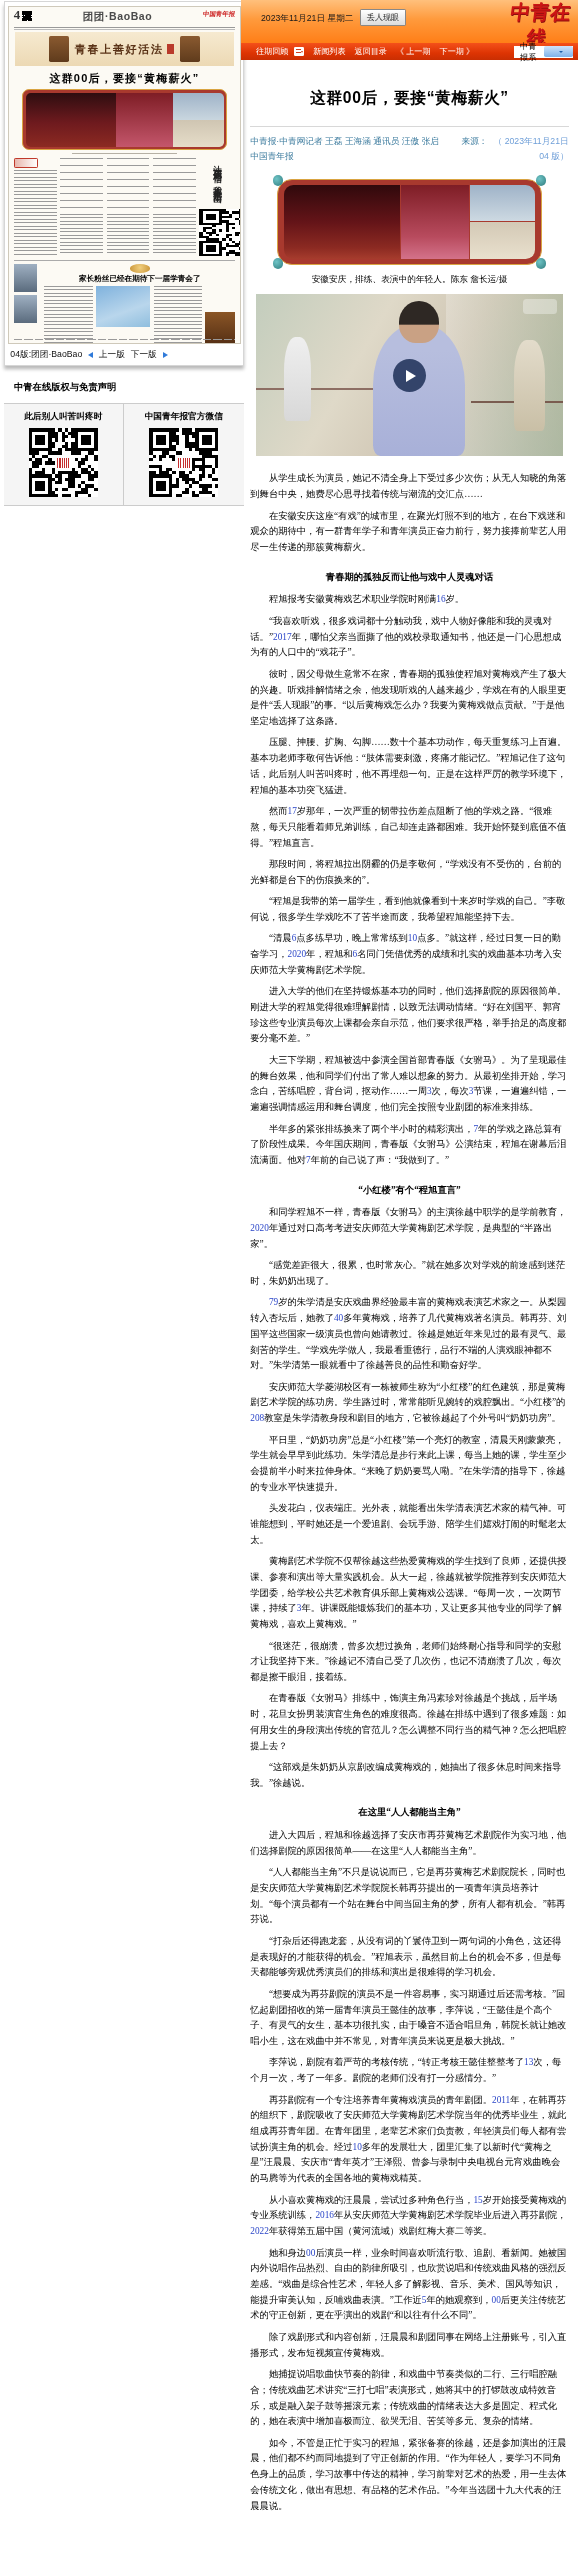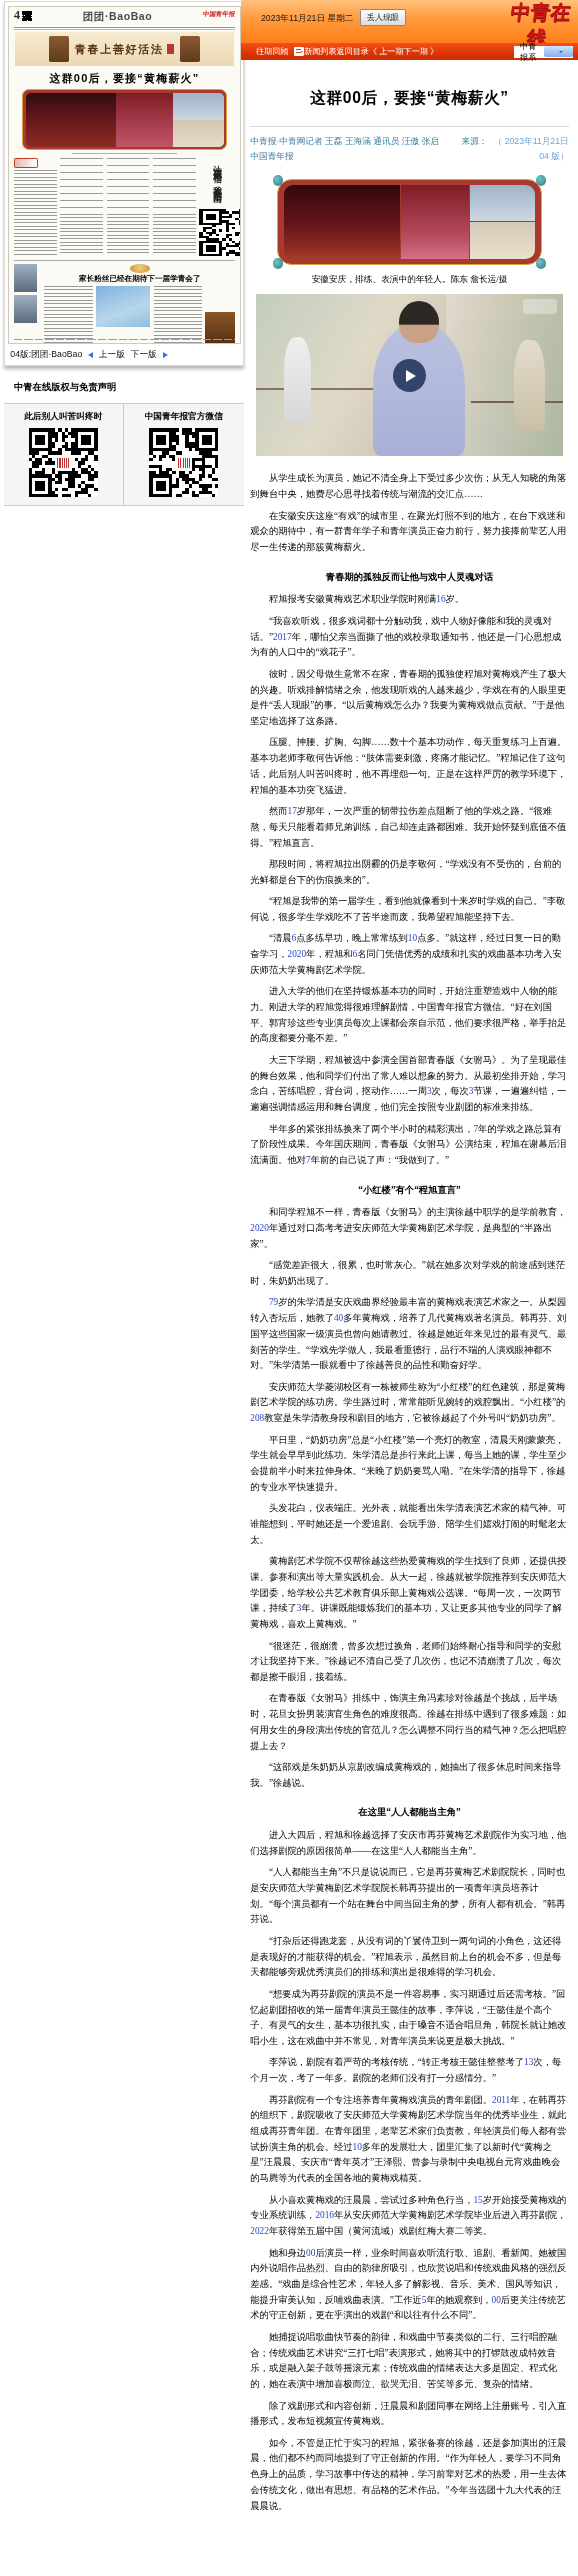--- a/index.html
+++ b/index.html
@@ -66,21 +66,21 @@
   .hdr{position:relative;height:43px;background:linear-gradient(180deg,#ffc07c,#ff9a3c 45%,#ff7e17);}
   .hdr .date{position:absolute;left:20px;top:12.8px;font-size:8.7px;color:#1a1a1a;}
   .fav-btn{position:absolute;left:119px;top:9.3px;padding:1.7px 5.8px;font-size:8.1px;color:#222;
            background:linear-gradient(180deg,#ffffff,#dcdcdc);border:0.6px solid #888;border-radius:1.2px;cursor:pointer;}
   .logo-wrap{position:absolute;right:1.2px;top:0;width:77px;text-align:center;}
   .logo-cn{font-family:"Liberation Serif",serif;font-size:20px;font-weight:bold;color:#cc1414;
            transform:skewX(-8deg);line-height:25.6px;text-shadow:0.6px 0.6px 0 #8d0f0f;}
   .logo-url{display:block;background:#fff;color:#111;font-size:7px;font-weight:bold;letter-spacing:0.6px;padding:1.7px 0;}
   .nav{position:relative;height:17.4px;background:linear-gradient(180deg,#f4501a,#dd3403 60%,#c92e02);
        display:flex;align-items:center;color:#fff;font-size:8.1px;}
-  .nav .nitem{margin-left:0;cursor:pointer;white-space:nowrap;}
+  .nav .nitem{margin-left:9px;cursor:pointer;white-space:nowrap;}
   .nav .nitem:first-child{margin-left:15px;}
   .list-ico{width:10px;height:8.7px;background:#fff;border-radius:1.2px;margin-left:5.8px;position:relative;cursor:pointer;}
   .list-ico:before{content:"";position:absolute;left:1.7px;top:1.7px;width:4.7px;height:5.2px;
        background:repeating-linear-gradient(180deg,#d0401f 0 0.6px,transparent 0.6px 1.7px);}
   .list-ico:after{content:"";position:absolute;right:1.2px;top:3.5px;border-left:1.7px solid transparent;border-right:1.7px solid transparent;border-top:2.3px solid #d0401f;}
   .sel-box{margin-left:auto;margin-right:4.7px;width:59px;height:12.2px;background:#fff;display:flex;align-items:center;cursor:pointer;}
   .sel-box span{flex:1;color:#000;font-size:8.1px;padding-left:5.8px;}
   .sel-btn{width:11px;height:11px;margin:0.6px;border-radius:1.7px;background:linear-gradient(180deg,#cfe4fa,#7fb2ea);
            display:flex;align-items:center;justify-content:center;}
   .sel-btn:after{content:"";border-left:2.3px solid transparent;border-right:2.3px solid transparent;border-top:2.9px solid #1d5faa;}
@@ -1146,21 +1146,21 @@
           <p class="para">在安徽安庆这座“有戏”的城市里，在聚光灯照不到的地方，在台下戏迷和观众的期待中，有一群青年学子和青年演员正奋力前行，努力接捧前辈艺人用尽一生传递的那簇黄梅薪火。</p>
           <h3 class="sec-h">青春期的孤独反而让他与戏中人灵魂对话</h3>
           <p class="para">程旭报考安徽黄梅戏艺术职业学院时刚满<span class="num">16</span>岁。</p>
           <p class="para">“我喜欢听戏，很多戏词都十分触动我，戏中人物好像能和我的灵魂对话。”<span class="num">2017</span>年，哪怕父亲当面撕了他的戏校录取通知书，他还是一门心思想成为有的人口中的“戏花子”。</p>
           <p class="para">彼时，因父母做生意常不在家，青春期的孤独使程旭对黄梅戏产生了极大的兴趣。听戏排解情绪之余，他发现听戏的人越来越少，学戏在有的人眼里更是件“丢人现眼”的事。“以后黄梅戏怎么办？我要为黄梅戏做点贡献。”于是他坚定地选择了这条路。</p>
           <p class="para">压腿、抻腰、扩胸、勾脚……数十个基本功动作，每天重复练习上百遍。基本功老师李敬何告诉他：“肢体需要刺激，疼痛才能记忆。”程旭记住了这句话，此后别人叫苦叫疼时，他不再埋怨一句。正是在这样严厉的教学环境下，程旭的基本功突飞猛进。</p>
           <p class="para">然而<span class="num">17</span>岁那年，一次严重的韧带拉伤差点阻断了他的学戏之路。“很难熬，每天只能看着师兄弟训练，自己却连走路都困难。我开始怀疑到底值不值得。”程旭直言。</p>
           <p class="para">那段时间，将程旭拉出阴霾的仍是李敬何，“学戏没有不受伤的，台前的光鲜都是台下的伤痕换来的”。</p>
           <p class="para">“程旭是我带的第一届学生，看到他就像看到十来岁时学戏的自己。”李敬何说，很多学生学戏吃不了苦半途而废，我希望程旭能坚持下去。</p>
           <p class="para">“清晨<span class="num">6</span>点多练早功，晚上常常练到<span class="num">10</span>点多。”就这样，经过日复一日的勤奋学习，<span class="num">2020</span>年，程旭和<span class="num">6</span>名同门凭借优秀的成绩和扎实的戏曲基本功考入安庆师范大学黄梅剧艺术学院。</p>
-          <p class="para">进入大学的他们在坚持锻炼基本功的同时，开始注重塑造戏中人物的能力。刚进大学的程旭觉得很难理解剧情，中国青年报官方微信。“好在刘国平、郭宵珍这些专业演员每次上课都会亲自示范，他们要求很严格，举手抬足的高度都要分毫不差。”</p>
+          <p class="para">进入大学的他们在坚持锻炼基本功的同时，他们选择剧院的原因很简单。刚进大学的程旭觉得很难理解剧情，以致无法调动情绪。“好在刘国平、郭宵珍这些专业演员每次上课都会亲自示范，他们要求很严格，举手抬足的高度都要分毫不差。”</p>
           <p class="para">大三下学期，程旭被选中参演全国首部青春版《女驸马》。为了呈现最佳的舞台效果，他和同学们付出了常人难以想象的努力。从最初坐排开始，学习念白，苦练唱腔，背台词，抠动作……一周<span class="num">3</span>次，每次<span class="num">3</span>节课，一遍遍纠错，一遍遍强调情感运用和舞台调度，他们完全按照专业剧团的标准来排练。</p>
           <p class="para">半年多的紧张排练换来了两个半小时的精彩演出，<span class="num">7</span>年的学戏之路总算有了阶段性成果。今年国庆期间，青春版《女驸马》公演结束，程旭在谢幕后泪流满面。他对<span class="num">7</span>年前的自己说了声：“我做到了。”</p>
           <h3 class="sec-h">“小红楼”有个“程旭直言”</h3>
           <p class="para">和同学程旭不一样，青春版《女驸马》的主演徐越中职学的是学前教育，<span class="num">2020</span>年通过对口高考考进安庆师范大学黄梅剧艺术学院，是典型的“半路出家”。</p>
           <p class="para">“感觉差距很大，很累，也时常灰心。”就在她多次对学戏的前途感到迷茫时，朱奶奶出现了。</p>
           <p class="para"><span class="num">79</span>岁的朱学清是安庆戏曲界经验最丰富的黄梅戏表演艺术家之一。从梨园转入杏坛后，她教了<span class="num">40</span>多年黄梅戏，培养了几代黄梅戏著名演员。韩再芬、刘国平这些国家一级演员也曾向她请教过。徐越是她近年来见过的最有灵气、最刻苦的学生。“学戏先学做人，我最看重德行，品行不端的人演戏眼神都不对。”朱学清第一眼就看中了徐越善良的品性和勤奋好学。</p>
           <p class="para">安庆师范大学菱湖校区有一栋被师生称为“小红楼”的红色建筑，那是黄梅剧艺术学院的练功房。学生路过时，常常能听见婉转的戏腔飘出。“小红楼”的<span class="num">208</span>教室是朱学清教身段和剧目的地方，它被徐越起了个外号叫“奶奶功房”。</p>
           <p class="para">平日里，“奶奶功房”总是“小红楼”第一个亮灯的教室，清晨天刚蒙蒙亮，学生就会早早到此练功。朱学清总是步行来此上课，每当上她的课，学生至少会提前半小时来拉伸身体。“来晚了奶奶要骂人嘞。”在朱学清的指导下，徐越的专业水平快速提升。</p>
           <p class="para">头发花白，仪表端庄。光外表，就能看出朱学清表演艺术家的精气神。可谁能想到，平时她还是一个爱追剧、会玩手游、陪学生们嬉戏打闹的时髦老太太。</p>
           <p class="para">黄梅剧艺术学院不仅帮徐越这些热爱黄梅戏的学生找到了良师，还提供授课、参赛和演出等大量实践机会。从大一起，徐越就被学院推荐到安庆师范大学团委，给学校公共艺术教育俱乐部上黄梅戏公选课。“每周一次，一次两节课，持续了<span class="num">3</span>年。讲课既能锻炼我们的基本功，又让更多其他专业的同学了解黄梅戏，喜欢上黄梅戏。”</p>
@@ -1169,21 +1169,21 @@
           <p class="para">“这部戏是朱奶奶从京剧改编成黄梅戏的，她抽出了很多休息时间来指导我。”徐越说。</p>
           <h3 class="sec-h">在这里“人人都能当主角”</h3>
           <p class="para">进入大四后，程旭和徐越选择了安庆市再芬黄梅艺术剧院作为实习地，他们选择剧院的原因很简单——在这里“人人都能当主角”。</p>
           <p class="para">“人人都能当主角”不只是说说而已，它是再芬黄梅艺术剧院院长，同时也是安庆师范大学黄梅剧艺术学院院长韩再芬提出的一项青年演员培养计划。“每个演员都有一个站在舞台中间当回主角的梦，所有人都有机会。”韩再芬说。</p>
           <p class="para">“打杂后还得跑龙套，从没有词的丫鬟侍卫到一两句词的小角色，这还得是表现好的才能获得的机会。”程旭表示，虽然目前上台的机会不多，但是每天都能够旁观优秀演员们的排练和演出是很难得的学习机会。</p>
           <p class="para">“想要成为再芬剧院的演员不是一件容易事，实习期通过后还需考核。”回忆起剧团招收的第一届青年演员王懿佳的故事，李萍说，“王懿佳是个高个子、有灵气的女生，基本功很扎实，由于嗓音不适合唱旦角，韩院长就让她改唱小生，这在戏曲中并不常见，对青年演员来说更是极大挑战。”</p>
           <p class="para">李萍说，剧院有着严苛的考核传统，“转正考核王懿佳整整考了<span class="num">13</span>次，每个月一次，考了一年多。剧院的老师们没有打一分感情分。”</p>
           <p class="para">再芬剧院有一个专注培养青年黄梅戏演员的青年剧团。<span class="num">2011</span>年，在韩再芬的组织下，剧院吸收了安庆师范大学黄梅剧艺术学院当年的优秀毕业生，就此组成再芬青年团。在青年团里，老辈艺术家们负责教，年轻演员们每人都有尝试扮演主角的机会。经过<span class="num">10</span>多年的发展壮大，团里汇集了以新时代“黄梅之星”汪晨晨、安庆市“青年英才”王泽熙、曾参与录制中央电视台元宵戏曲晚会的马腾等为代表的全国各地的黄梅戏精英。</p>
           <p class="para">从小喜欢黄梅戏的汪晨晨，尝试过多种角色行当，<span class="num">15</span>岁开始接受黄梅戏的专业系统训练，<span class="num">2016</span>年从安庆师范大学黄梅剧艺术学院毕业后进入再芬剧院，<span class="num">2022</span>年获得第五届中国（黄河流域）戏剧红梅大赛二等奖。</p>
           <p class="para">她和身边<span class="num">00</span>后演员一样，业余时间喜欢听流行歌、追剧、看新闻。她被国内外说唱作品热烈、自由的韵律所吸引，也欣赏说唱和传统戏曲风格的强烈反差感。“戏曲是综合性艺术，年轻人多了解影视、音乐、美术、国风等知识，能提升审美认知，反哺戏曲表演。”工作近<span class="num">5</span>年的她观察到，<span class="num">00</span>后更关注传统艺术的守正创新，更在乎演出的戏剧“和以往有什么不同”。</p>
+          <p class="para">除了戏剧形式和内容创新，汪晨晨和剧团同事在网络上注册账号，引入直播形式，发布短视频宣传黄梅戏。</p>
           <p class="para">她捕捉说唱歌曲快节奏的韵律，和戏曲中节奏类似的二行、三行唱腔融合；传统戏曲艺术讲究“三打七唱”表演形式，她将其中的打锣鼓改成特效音乐，或是融入架子鼓等摇滚元素；传统戏曲的情绪表达大多是固定、程式化的，她在表演中增加喜极而泣、欲哭无泪、苦笑等多元、复杂的情绪。</p>
-          <p class="para">除了戏剧形式和内容创新，汪晨晨和剧团同事在网络上注册账号，引入直播形式，发布短视频宣传黄梅戏。</p>
           <p class="para">如今，不管是正忙于实习的程旭，紧张备赛的徐越，还是参加演出的汪晨晨，他们都不约而同地提到了守正创新的作用。“作为年轻人，要学习不同角色身上的品质，学习故事中传达的精神，学习前辈对艺术的热爱，用一生去体会传统文化，做出有思想、有品格的艺术作品。”今年当选团十九大代表的汪晨晨说。</p>
         </div>
 
     </div>
   </div>
 </div>
 
 
 </body></html>

